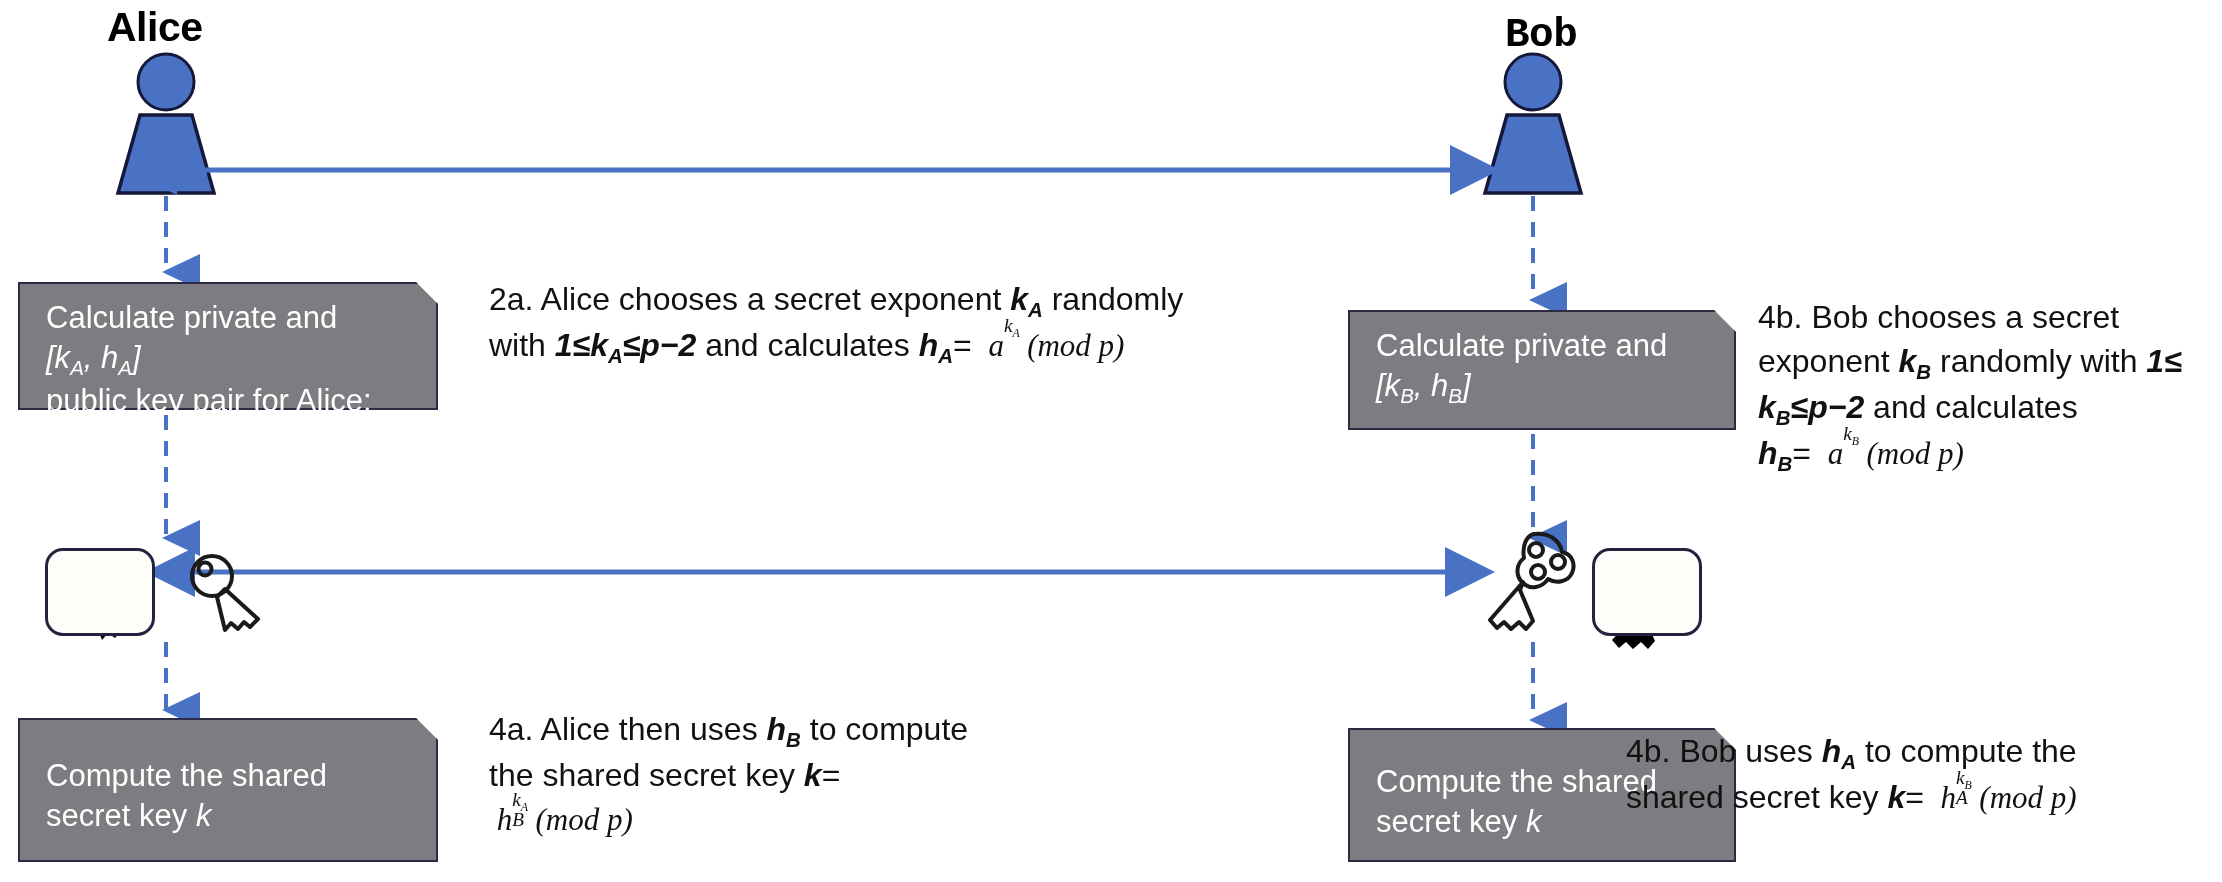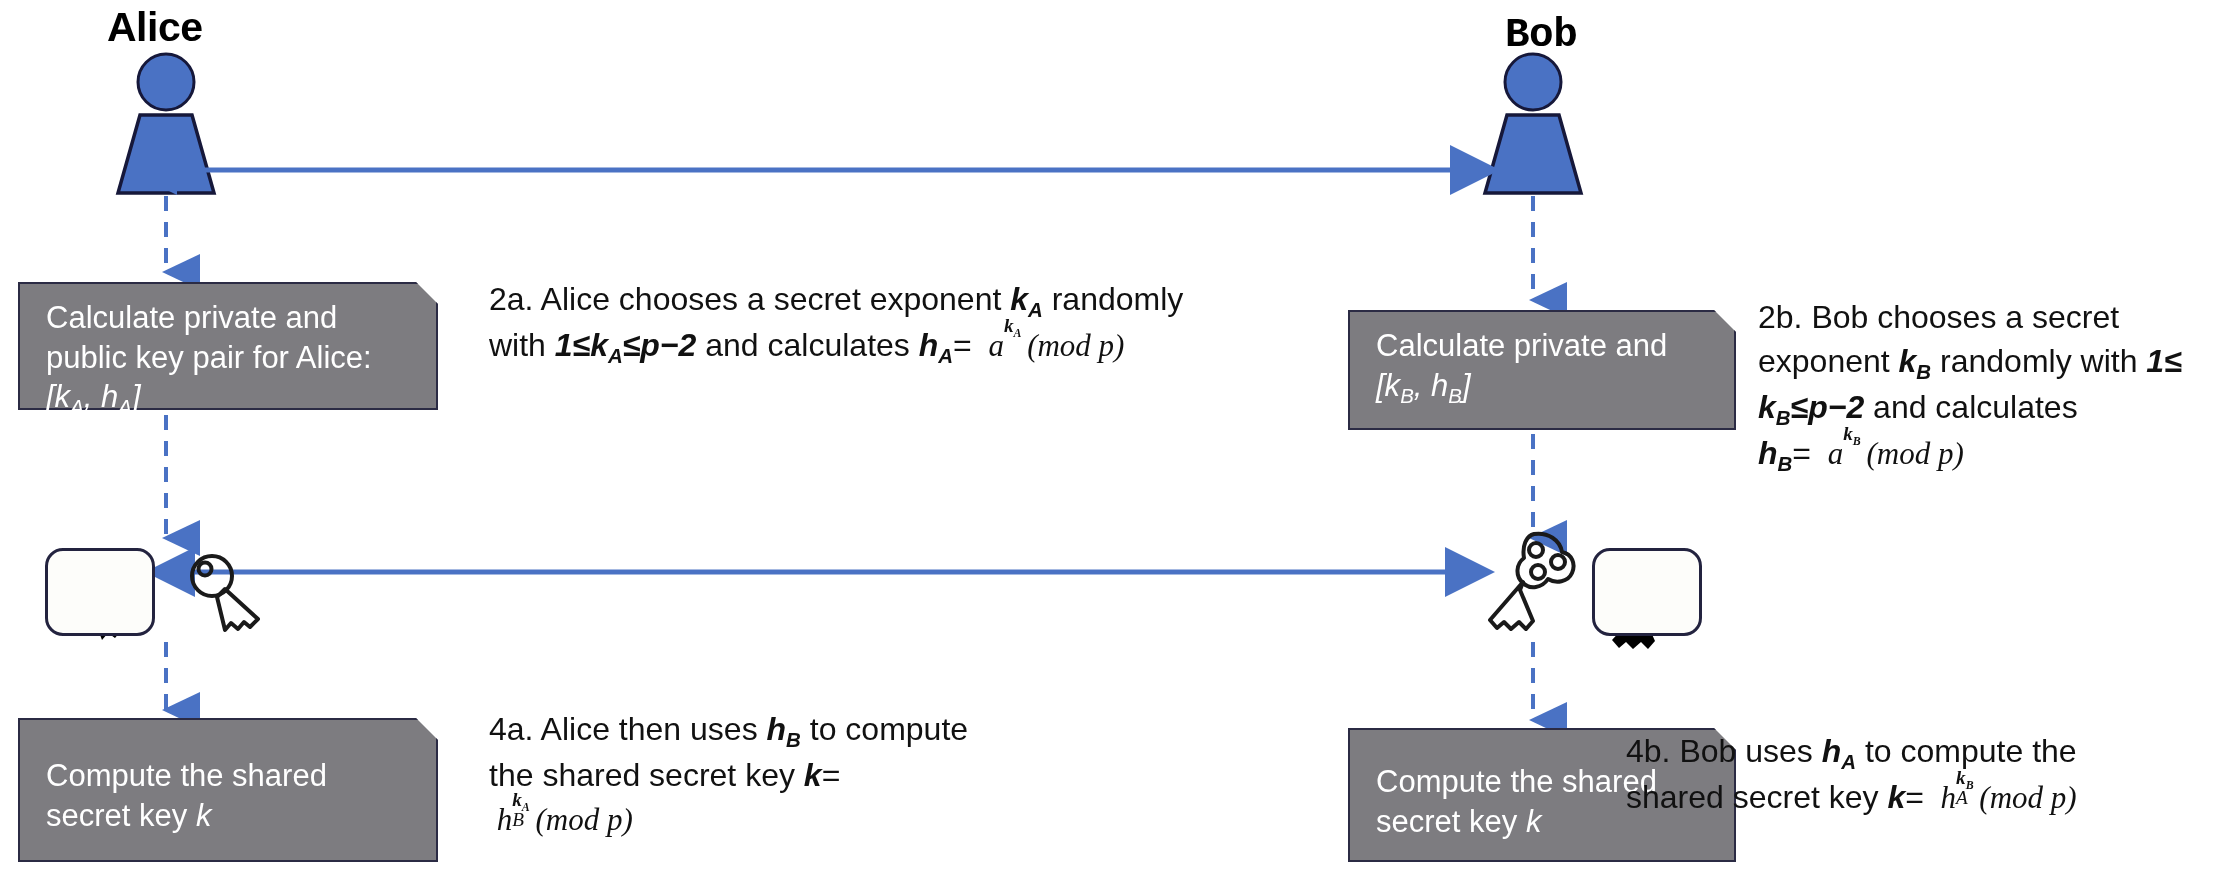--- a/index.html
+++ b/index.html
@@ -27,21 +27,21 @@
   .step{position:absolute;font-size:32px;line-height:1.36;color:#111;}
   .step b{font-weight:bold;font-style:italic;}
   .step i{font-style:italic;font-weight:bold;}
   .step sub{font-size:0.64em;}
   .mono-math{font-family:"Liberation Serif","DejaVu Serif",serif;font-style:italic;
              font-size:31px;white-space:nowrap;}
   .mono-math sub{font-size:0.62em;font-style:italic;}
 
   .frac{display:inline-block;position:relative;vertical-align:baseline;}
   .frac .base{font-family:"Liberation Serif",serif;font-style:italic;}
-  .frac .sup{position:absolute;left:100%;top:-0.62em;font-size:0.62em;font-style:italic;white-space:nowrap;font-weight:bold;}
+  .frac .sup{position:absolute;left:100%;top:-0.62em;font-size:0.62em;font-style:italic;white-space:nowrap;}
   .frac .sub{position:absolute;left:100%;top:0.42em;font-size:0.62em;font-style:italic;white-space:nowrap;}
 
   .step-1{left:489px;top:52px;width:640px;}
   .step-2a{left:489px;top:278px;width:700px;}
   .step-2b{left:1758px;top:296px;width:460px;}
   .step-3{left:489px;top:468px;width:830px;}
   .step-4a{left:489px;top:708px;width:480px;}
   .step-4b{left:1626px;top:730px;width:496px;}
 
   .keyframe{position:absolute;background:#fdfdfa;border:3px solid #23233f;border-radius:18px;
@@ -119,22 +119,22 @@
       <path d="M41,48 L8,84 L15,92 L22,86 L29,93 L37,86 L44,93 L51,85 L38,56 Z" fill="#000"></path>
     </g>
   </svg>
 
   <div class="name-label name-alice">Alice</div>
   <div class="name-label name-bob">Bob</div>
 
   <div class="procbox box-alice-key">
     <div class="txt" style="top:14px;">
       <div>Calculate private and</div>
+      <div><em><span>[k</span><sub>A</sub><span>, h</span><sub>A</sub><span>]</span></em></div>
       <div>public key pair for Alice:</div>
-      <div><em><span>[k</span><sub>A</sub><span>, h</span><sub>A</sub><span>]</span></em></div>
     </div>
   </div>
 
   <div class="procbox box-bob-key">
     <div class="txt" style="top:14px;">
       <div>Calculate private and</div>
       <div><em><span>[k</span><sub>B</sub><span>, h</span><sub>B</sub><span>]</span></em></div>
     </div>
   </div>
 
@@ -155,21 +155,21 @@
   <div class="keyframe kf-alice"></div>
   <div class="keyframe kf-bob"></div>
 
 
   <div class="step step-2a">
     <span>2a. Alice chooses a secret exponent </span><b>k</b><b><sub>A</sub></b><span> randomly with </span><i>1≤k</i><i><sub>A</sub></i><i>≤p−2</i><span> and calculates </span><b>h</b><b><sub>A</sub></b><span>=</span>
     <span class="mono-math">&nbsp;<span class="frac"><span class="base">a</span><span class="sup"><span>k</span><sub>A</sub></span></span>&nbsp;&nbsp;&nbsp;<span>(mod p)</span></span>
   </div>
 
   <div class="step step-2b">
-    <span>2b. Bob chooses a secret exponent </span><b>k</b><b><sub>B</sub></b><span> randomly with </span><i>1≤ k</i><i><sub>B</sub></i><i>≤p−2</i><span> and calculates </span><br>
+    <span>4b. Bob chooses a secret exponent </span><b>k</b><b><sub>B</sub></b><span> randomly with </span><i>1≤ k</i><i><sub>B</sub></i><i>≤p−2</i><span> and calculates </span><br>
     <b>h</b><b><sub>B</sub></b><span>=</span>
     <span class="mono-math">&nbsp;<span class="frac"><span class="base">a</span><span class="sup"><span>k</span><sub>B</sub></span></span>&nbsp;&nbsp;&nbsp;<span>(mod p)</span></span>
   </div>
 
 
   <div class="step step-4a">
     <span>4a. Alice then uses </span><b>h</b><b><sub>B</sub></b><span> to compute the shared secret key </span><b>k</b><span>=</span>
     <span class="mono-math">&nbsp;<span class="frac"><span class="base">h</span><span class="sup"><span>k</span><sub>A</sub></span><span class="sub">B</span></span>&nbsp;&nbsp;&nbsp;<span>(mod p)</span></span>
   </div>
 

